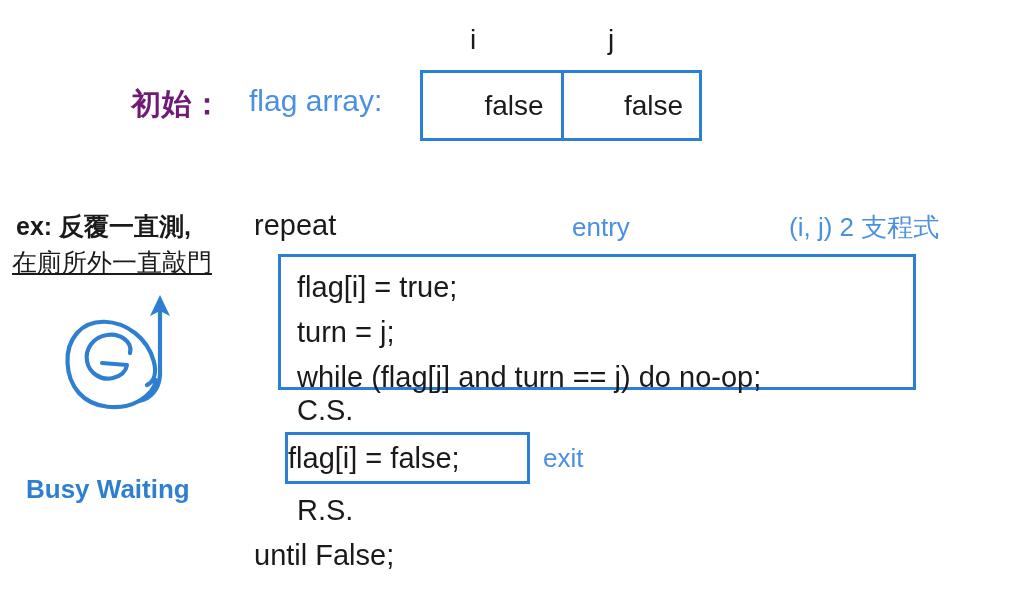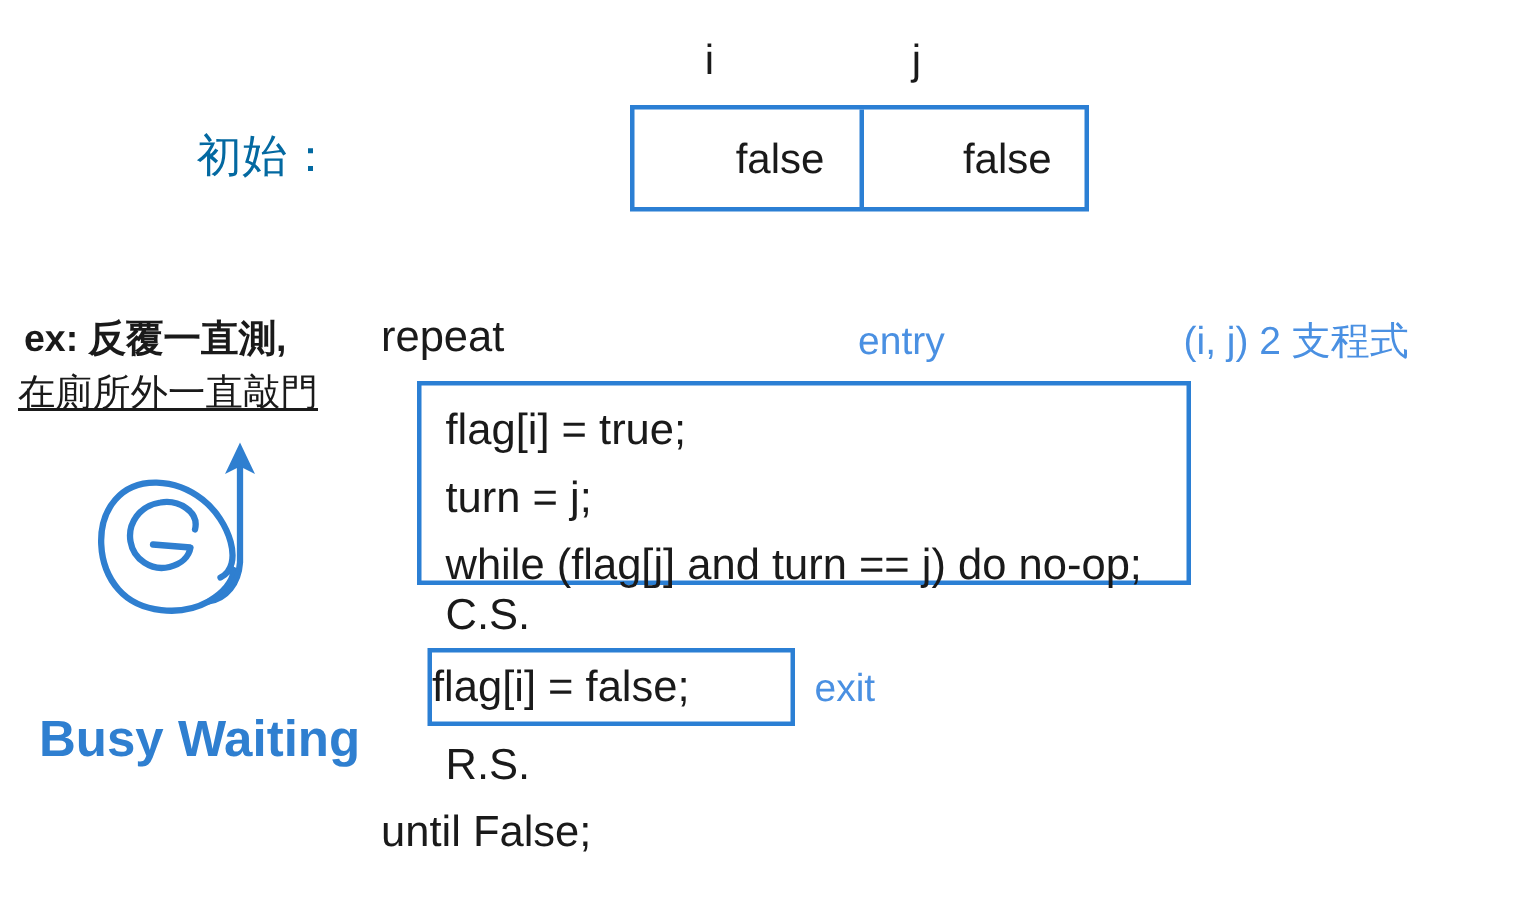--- a/index.html
+++ b/index.html
@@ -18,43 +18,44 @@
     width: 1024px;
     height: 604px;
     background: #ffffff;
     overflow: hidden;
   }
   .abs { position: absolute; }
 
   
   .cjk-label {
     font-size: 30px;
-    color: #0369a1;
+    color: #701a75;
     white-space: nowrap;
     letter-spacing: 0.5px;
+    font-weight: bold;
   }
   .flag-array-label {
     font-size: 30px;
     color: #4a90e2;
     white-space: nowrap;
   }
   .idx-label {
     font-size: 28px;
     color: #1a1a1a;
     text-align: center;
     width: 40px;
   }
   .array-box {
     display: flex;
     border: 3px solid #2b7fd4;
     box-sizing: border-box;
     background: #ffffff;
   }
   .array-cell {
-    width: 150px;
+    width: 138px;
     height: 65px;
     box-sizing: border-box;
     display: flex;
     align-items: center;
     justify-content: center;
     font-size: 28px;
     color: #1a1a1a;
     padding-left: 44px;
   }
   .array-cell + .array-cell { border-left: 3px solid #2b7fd4; }
@@ -66,21 +67,21 @@
     color: #1a1a1a;
     white-space: nowrap;
   }
   .busy-cjk {
     font-size: 25px;
     font-weight: bold;
     color: #1a1a1a;
     white-space: nowrap;
   }
   .busy-en {
-    font-size: 34px;
+    font-size: 26px;
     font-weight: bold;
     color: #2f7fd0;
     white-space: nowrap;
   }
 
   
   .code-kw {
     font-size: 29px;
     color: #1a1a1a;
     white-space: nowrap;
@@ -119,20 +120,21 @@
 </head>
 <body>
 
 <div id="slide">
 
   <div class="abs idx-label" style="left:453px; top:24px;">i</div>
   <div class="abs idx-label" style="left:591px; top:24px;">j</div>
 
   <div class="abs cjk-label" style="left:131px; top:84px;">初始：</div>
 
+  <div class="abs flag-array-label" style="left:249px; top:84px;">flag array:</div>
 
   <div class="abs array-box" style="left:420px; top:70px;">
     <div class="array-cell">false</div>
     <div class="array-cell">false</div>
   </div>
 
   <div class="abs ex-note" style="left:16px; top:208px;font-weight:bold;">ex: 反覆一直測,</div>
   <div class="abs ex-note" style="left:12px; top:244px;text-decoration:underline;">在廁所外一直敲門</div>
 
   <div class="abs" style="left:55px; top:285px;">
@@ -161,21 +163,21 @@
   </div>
 
   <div class="abs busy-en" style="left:26px; top:474px;">Busy Waiting</div>
 
   <div class="abs code-kw" style="left:254px; top:209px;">repeat</div>
 
   <div class="abs blue-tag" style="left:572px; top:212px;">entry</div>
 
   <div class="abs blue-tag" style="left:789px; top:210px;">(i, j) 2 支程式</div>
 
-  <div class="abs entry-box" style="left:278px; top:254px; width:516px; height:136px;">
+  <div class="abs entry-box" style="left:278px; top:254px; width:638px; height:136px;">
     <div class="code-line">flag[i] = true;</div>
     <div class="code-line">turn = j;</div>
     <div class="code-line">while (flag[j] and turn == j) do no-op;</div>
   </div>
 
   <div class="abs section-tag" style="left:297px; top:394px;">C.S.</div>
 
   <div class="abs exit-box" style="left:285px; top:432px; width:245px; height:52px;">
     <div class="code-line" style="line-height:normal;">flag[i] = false;</div>
   </div>

